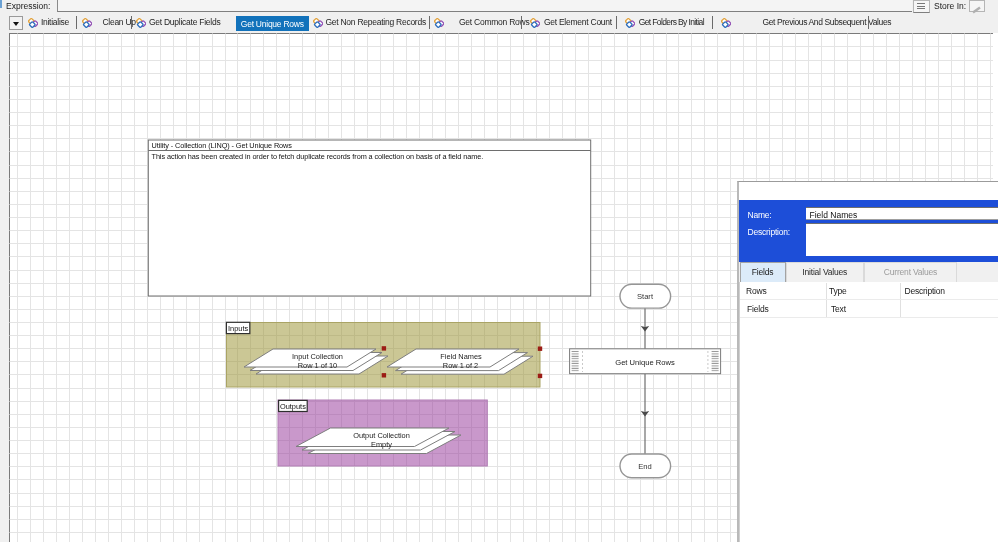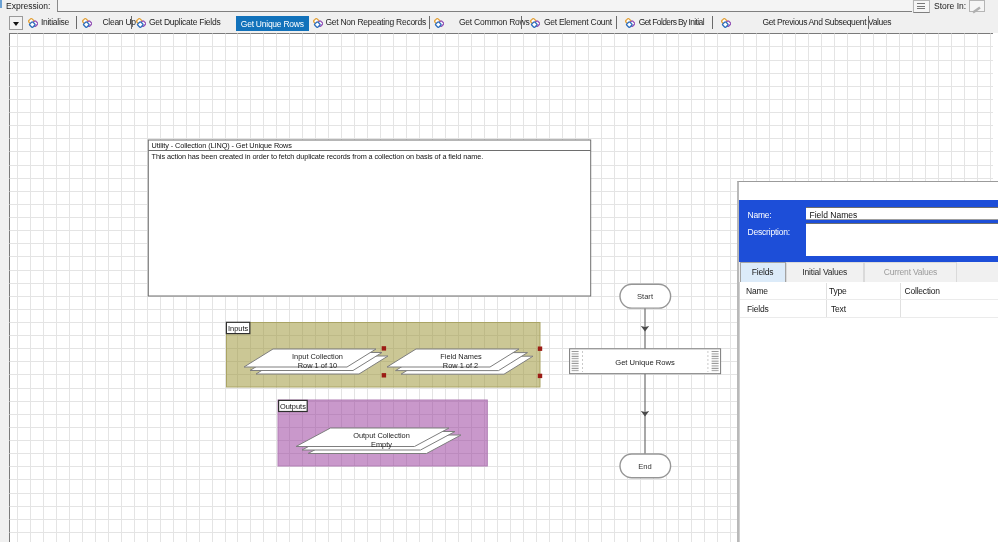--- a/index.html
+++ b/index.html
@@ -349,23 +349,23 @@
       </div>
     <div class="wlbl" style="left:8.5px;top:26.8px;">Description:</div>
     <div id="descinp"></div>
   </div>
   <div class="abs" id="dlgtabs">
     <div class="dtab" id="dtab1">Fields</div>
     <div class="dtab" id="dtab2">Initial Values</div>
     <div class="dtab" id="dtab3">Current Values</div>
   </div>
   <div class="abs" id="dlglist">
-    <div class="hcell" style="left:6px;">Name</div>
+    <div class="hcell" style="left:6px;">Rows</div>
     <div class="hcell" style="left:89px;">Type</div>
-    <div class="hcell" style="left:164.5px;">Collection</div>
+    <div class="hcell" style="left:164.5px;">Description</div>
     <div class="rcell" style="left:7px;">Fields</div>
     <div class="rcell" style="left:91px;">Text</div>
     <div class="vline" style="left:86.4px;"></div>
     <div class="vline" style="left:160.2px;"></div>
     <div class="hline" style="top:17px;"></div>
     <div class="hline" style="top:34.5px;"></div>
   </div>
 
 </div>
 

